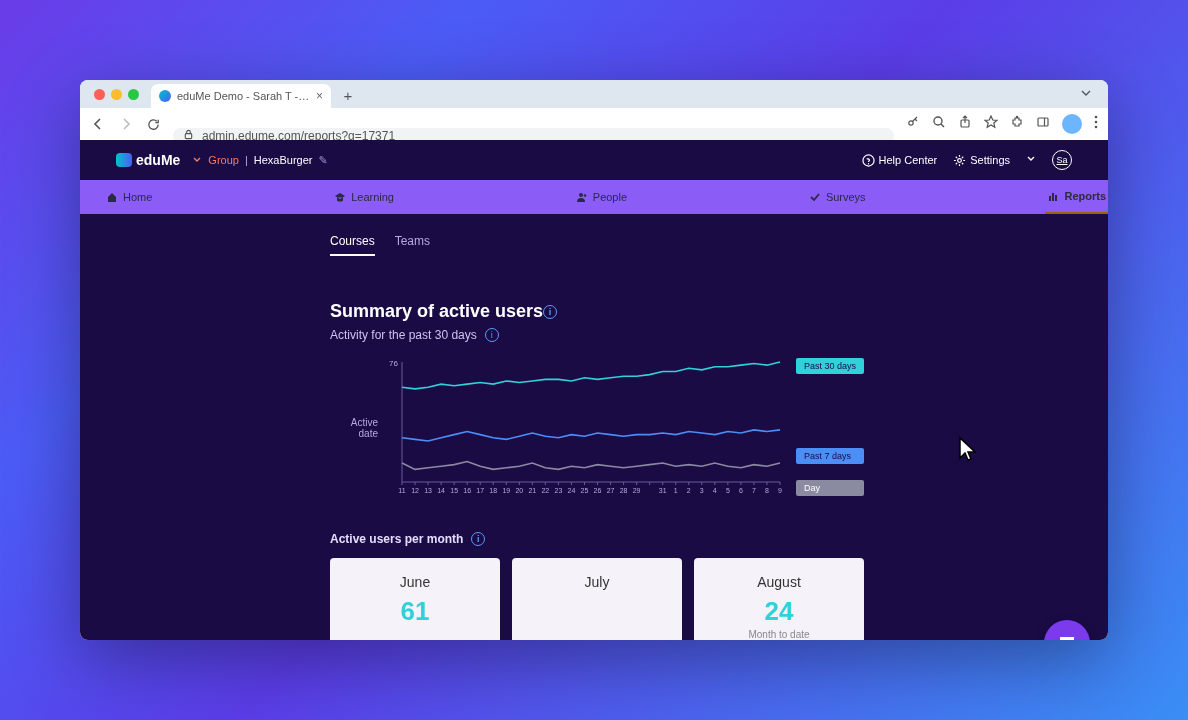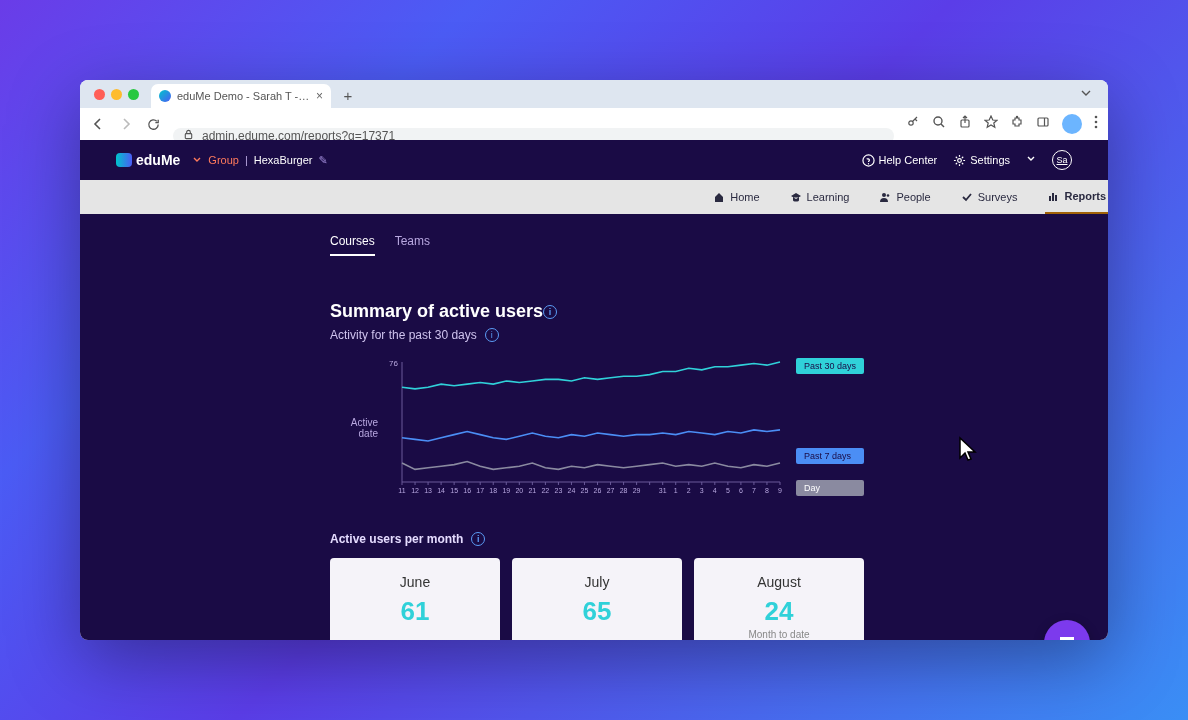--- a/index.html
+++ b/index.html
@@ -105,28 +105,29 @@
 .logo { display: flex; align-items: center; gap: 4px; font-weight: 600; font-size: 14px; }
 .logo-dot { width: 16px; height: 14px; background: linear-gradient(90deg,#00c4cc,#4b5cf5); border-radius: 4px; }
 .group-sel { display: flex; align-items: center; gap: 6px; font-size: 11px; }
 .group-label { color: #ff7a5c; }
 .group-name { color: #fff; }
 .pencil { color: #a08bd8; font-size: 11px; }
 .header-right { margin-left: auto; display: flex; gap: 16px; align-items: center; font-size: 11px; }
 .header-link { display: flex; align-items: center; gap: 4px; cursor: pointer; }
 .avatar-outline { width: 20px; height: 20px; border: 1.5px solid #fff; border-radius: 50%; display: flex; align-items: center; justify-content: center; font-size: 9px; text-decoration: underline; }
 .main-nav {
-  background: #e5e5e5;
+  background: #8b5cf6;
   height: 34px;
   display: flex;
   align-items: center;
-  justify-content: flex-end;
+  justify-content: space-between;
   gap: 26px;
   font-size: 11px;
   color: #2a2a40;
+  padding-left: 24px;
 }
 .nav-item { display: flex; align-items: center; gap: 5px; cursor: pointer; padding: 0 2px; height: 100%; }
 .nav-item.active { border-bottom: 2px solid #a16207; font-weight: 600; }
 .nav-icon { width: 12px; height: 12px; display: inline-block; }
 .content {
   flex: 1;
   background: #1a0b45;
   color: #fff;
   padding: 20px 0 0 0;
   overflow: hidden;
@@ -449,21 +450,20 @@
           <span class="info-icon">i</span>
         </div>
         <div class="month-cards">
           <div class="month-card">
             <div class="month-name">June</div>
             <div class="month-value">61</div>
             <div class="month-sub"></div>
           </div>
           <div class="month-card">
             <div class="month-name">July</div>
-            <div class="month-value">65</div>
             <div class="month-sub"></div>
           </div>
           <div class="month-card">
             <div class="month-name">August</div>
             <div class="month-value">24</div>
             <div class="month-sub">Month to date</div>
           </div>
         </div>
       </div>
     </div>

